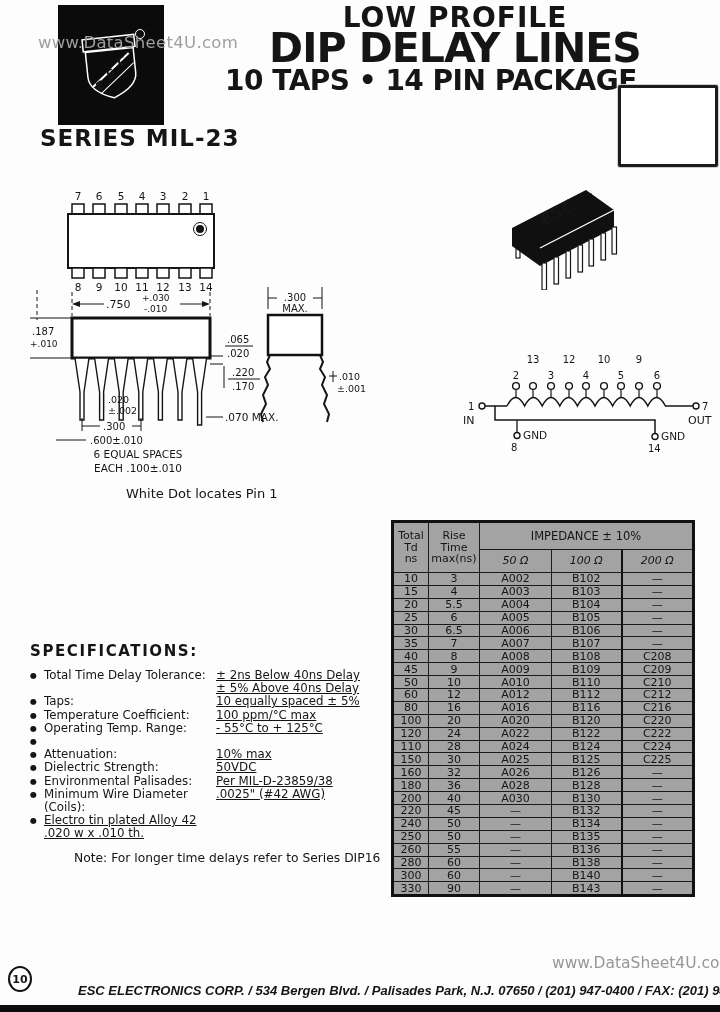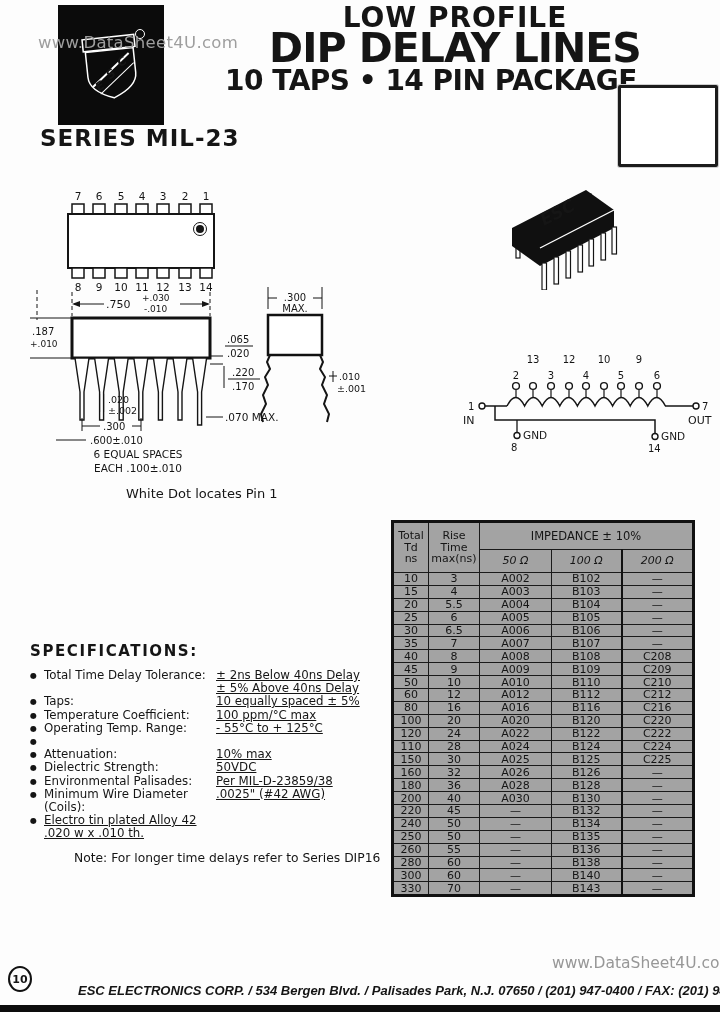--- a/index.html
+++ b/index.html
@@ -539,21 +539,21 @@
         </tr>
         <tr>
           <td>300</td>
           <td>60</td>
           <td>—</td>
           <td>B140</td>
           <td>—</td>
         </tr>
         <tr>
           <td>330</td>
-          <td>70</td>
+          <td>90</td>
           <td>—</td>
           <td>B143</td>
           <td>—</td>
         </tr>
       </tbody>
   </table>
 </div>
 
 <div class="abs wm-b" style="left:552px; top:954px;">www.DataSheet4U.com</div>
 <div class="abs pagenum">10</div>

